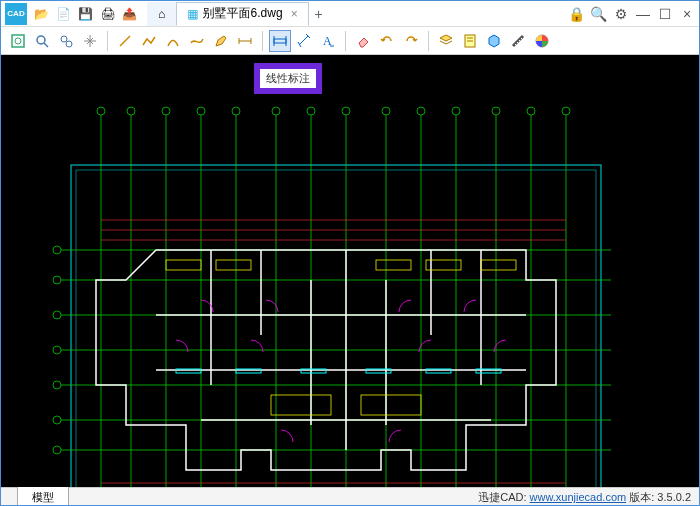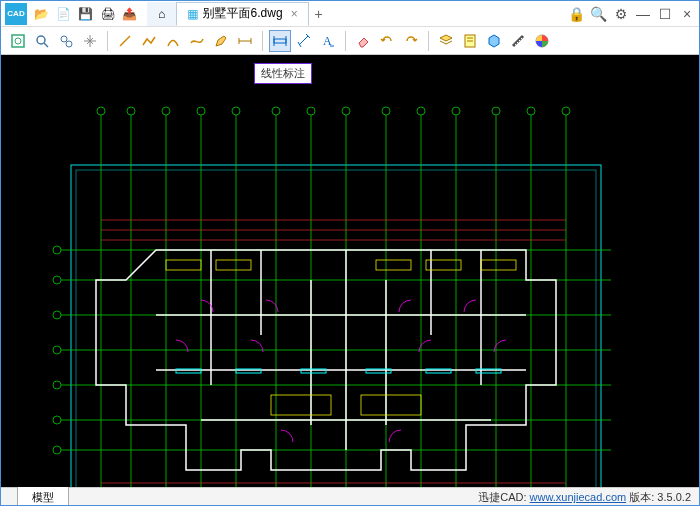--- a/index.html
+++ b/index.html
@@ -17,21 +17,21 @@
   .winctrl { margin-left: auto; display: flex; align-items: center; gap: 6px; }
   .winctrl span { width: 16px; height: 16px; display: flex; align-items: center; justify-content: center; cursor: pointer; color: #555; font-size: 14px; }
   
   .toolbar { height: 28px; background: #fff; display: flex; align-items: center; padding: 0 6px; border-bottom: 1px solid #ccc; gap: 2px; }
   .tool { width: 22px; height: 22px; display: flex; align-items: center; justify-content: center; cursor: pointer; border: 1px solid transparent; }
   .tool:hover, .tool.active { border: 1px solid #8ab; background: #e8f0fa; }
   .tool.active { border: 1px solid #6a9bd8; background: #d8e8f8; }
   .sep { width: 1px; height: 20px; background: #ccc; margin: 0 4px; }
   
   .canvas-wrap { position: relative; height: 432px; background: #000; overflow: hidden; }
-  .tooltip { position: absolute; left: 253px; top: 8px; background: #fff; border: 1px solid #6d28d9; padding: 2px 6px; font-size: 11px; color: #333; z-index: 10; }
+  .tooltip { position: absolute; left: 253px; top: 8px; background: #fff; border: 6px solid #6d28d9; padding: 2px 6px; font-size: 11px; color: #333; z-index: 10; }
   
   svg.cad { position: absolute; left: 0; top: 0; }
   
   .bottombar { height: 20px; background: #f4f4f4; display: flex; align-items: center; border-top: 1px solid #ccc; font-size: 11px; }
   .btab { padding: 8px 14px; background: #fff; border: 1px solid #aaa; border-bottom: none; border-top-left-radius: 0; border-top-right-radius: 0; margin-left: 16px; margin-top: -1px; cursor: pointer; }
   .status-right { margin-left: auto; padding-right: 8px; color: #333; }
   .status-right a { color: #1a5fb4; text-decoration: underline; }
 </style>
 </head>
 <body>

